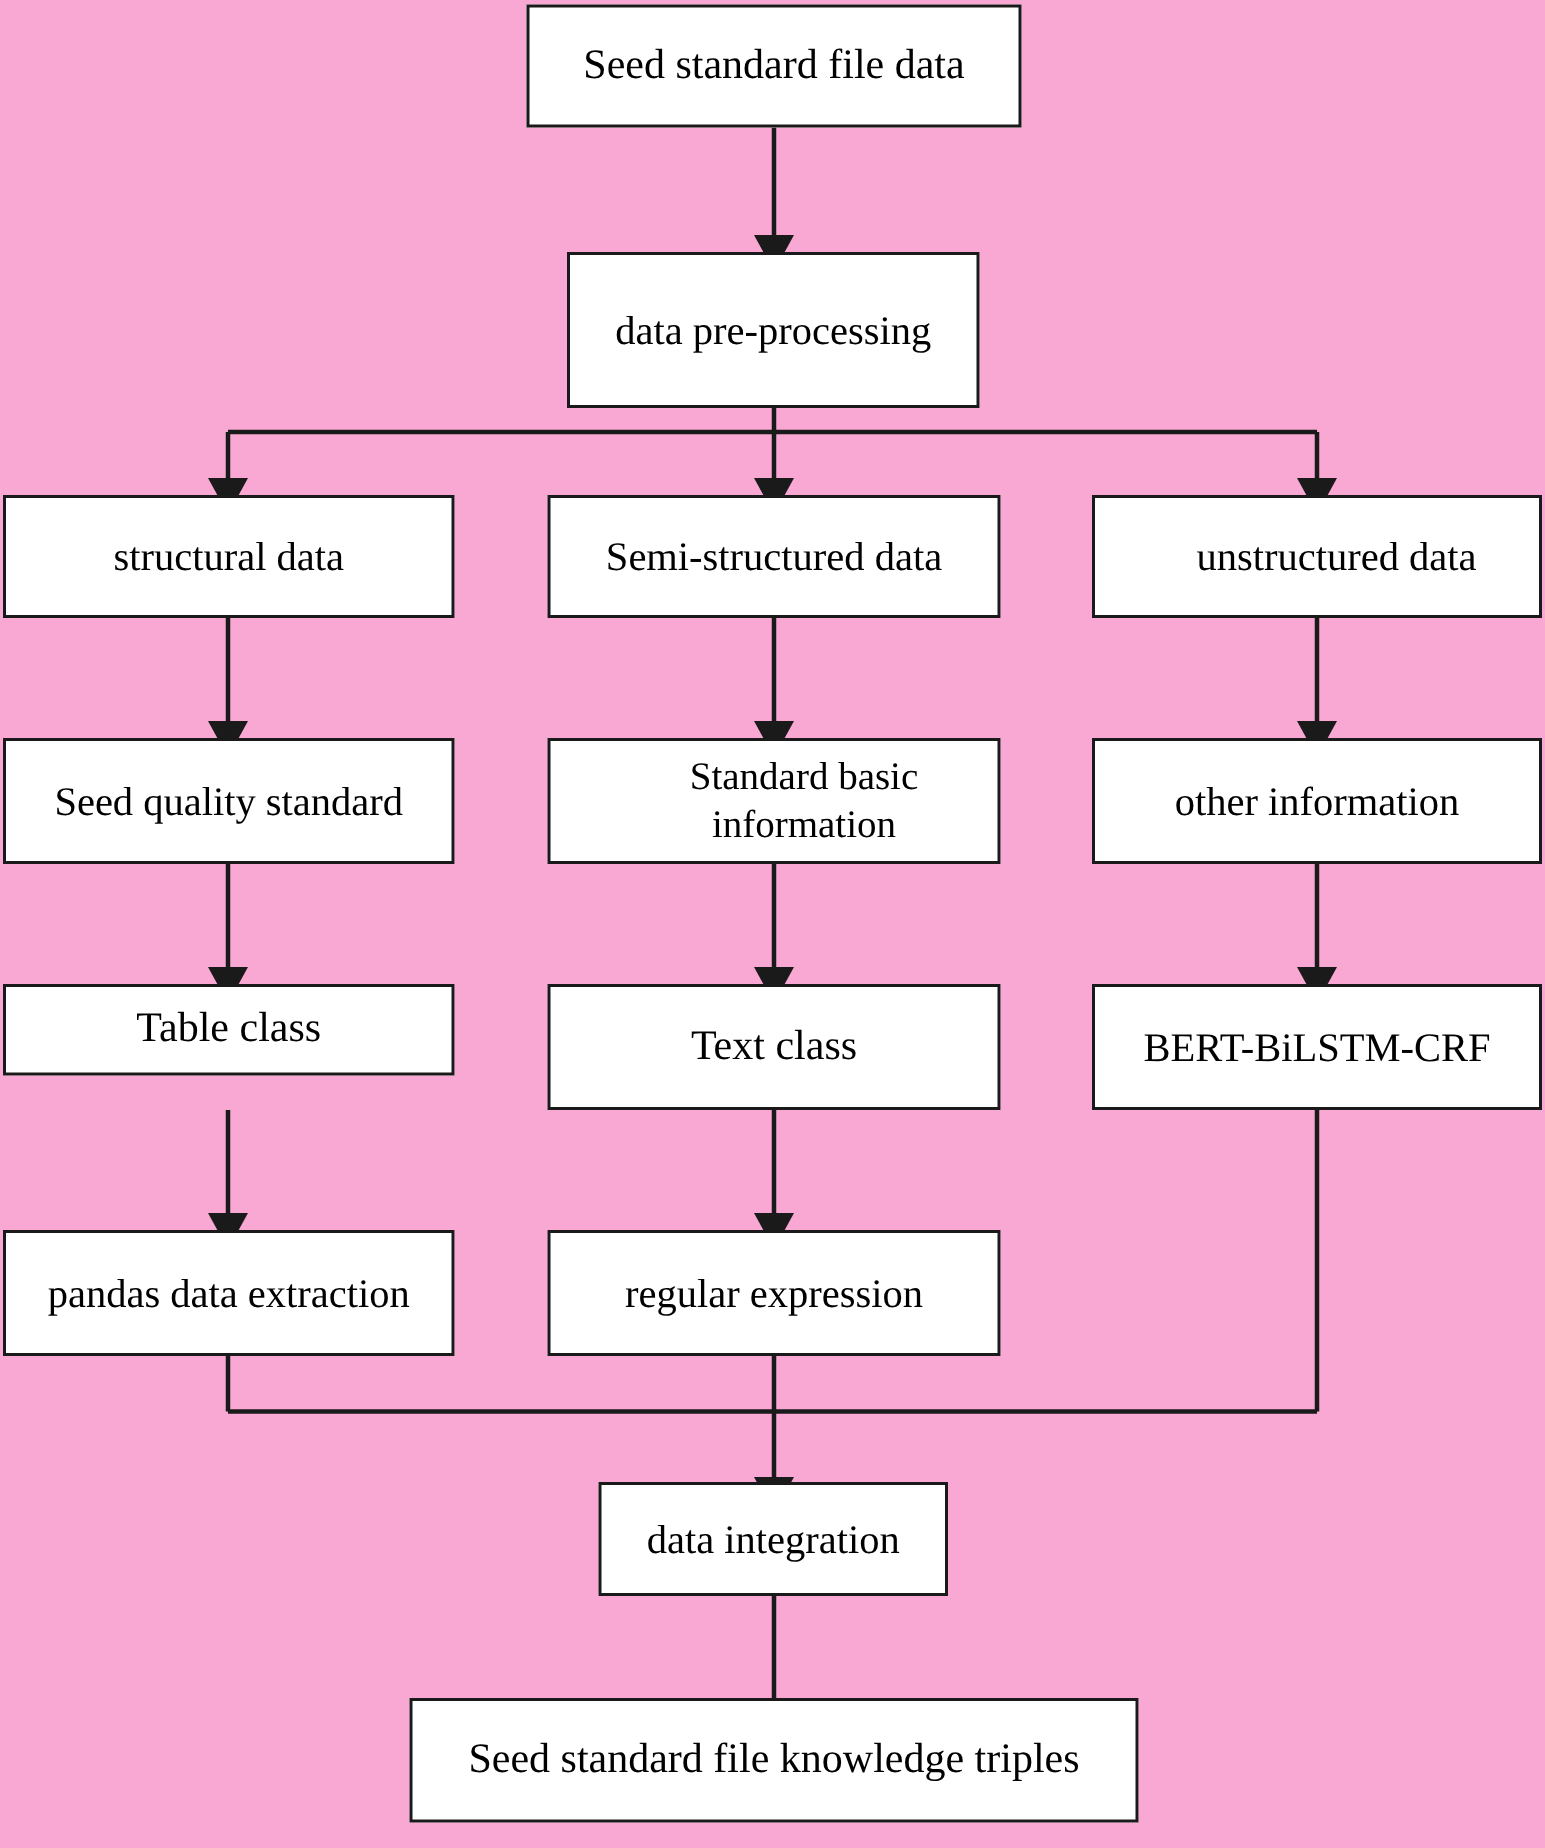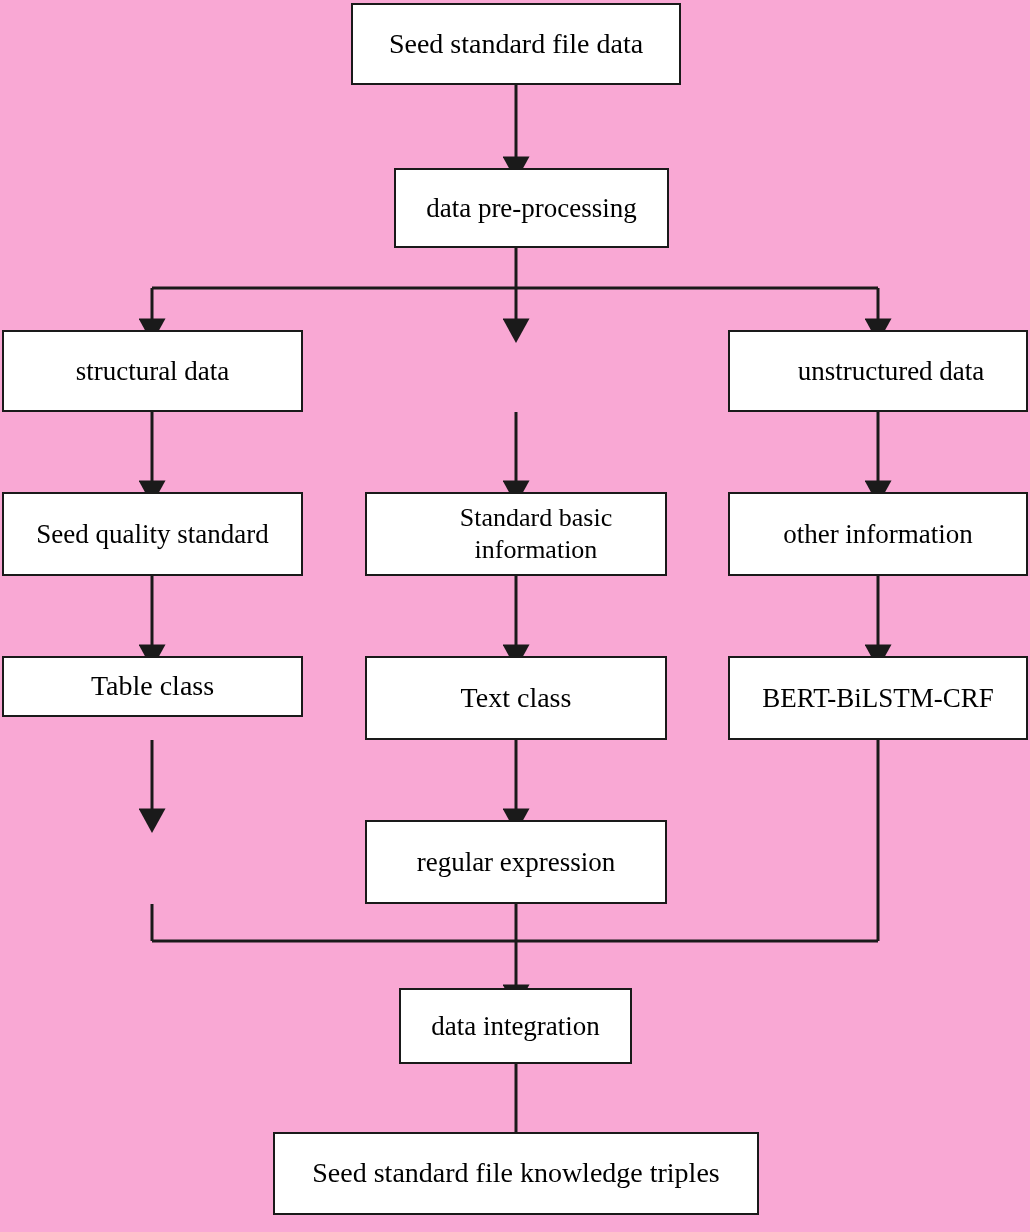--- a/index.html
+++ b/index.html
@@ -85,28 +85,31 @@
       <line x1="516" y1="904" x2="516" y2="988" marker-end="url(#arrowhead)"></line>
 
       <line x1="516" y1="1064" x2="516" y2="1142" marker-end="url(#arrowhead)"></line>
     </g>
   </svg>
 
   <div class="node fs-28" style="left:351px; top:3px; width:330px; height:82px;">
     <span class="label">Seed standard file data</span>
   </div>
 
-  <div class="node fs-27" style="left:394px; top:168px; width:275px; height:80px;">
+  <div class="node fs-27" style="left:378px; top:168px; width:275px; height:104px;">
     <span class="label">data pre-processing</span>
   </div>
 
   <div class="node fs-27" style="left:2px; top:330px; width:301px; height:82px;">
     <span class="label">structural data</span>
   </div>
 
+  <div class="node fs-27" style="left:365px; top:330px; width:302px; height:82px;">
+    <span class="label">Semi-structured data</span>
+  </div>
 
   <div class="node fs-27" style="left:728px; top:330px; width:300px; height:82px;padding-left:26px;">
     <span class="label">unstructured data</span>
   </div>
 
   <div class="node fs-27" style="left:2px; top:492px; width:301px; height:84px;">
     <span class="label">Seed quality standard</span>
   </div>
 
   <div class="node fs-26" style="left:365px; top:492px; width:302px; height:84px;padding-left:40px;">
@@ -123,20 +126,23 @@
   </div>
 
   <div class="node fs-28" style="left:365px; top:656px; width:302px; height:84px;">
     <span class="label">Text class</span>
   </div>
 
   <div class="node fs-27" style="left:728px; top:656px; width:300px; height:84px;">
     <span class="label">BERT-BiLSTM-CRF</span>
   </div>
 
+  <div class="node fs-27" style="left:2px; top:820px; width:301px; height:84px;">
+    <span class="label">pandas data extraction</span>
+  </div>
 
   <div class="node fs-27" style="left:365px; top:820px; width:302px; height:84px;">
     <span class="label">regular expression</span>
   </div>
 
   <div class="node fs-27" style="left:399px; top:988px; width:233px; height:76px;">
     <span class="label">data integration</span>
   </div>
 
   <div class="node fs-28" style="left:273px; top:1132px; width:486px; height:83px;">

